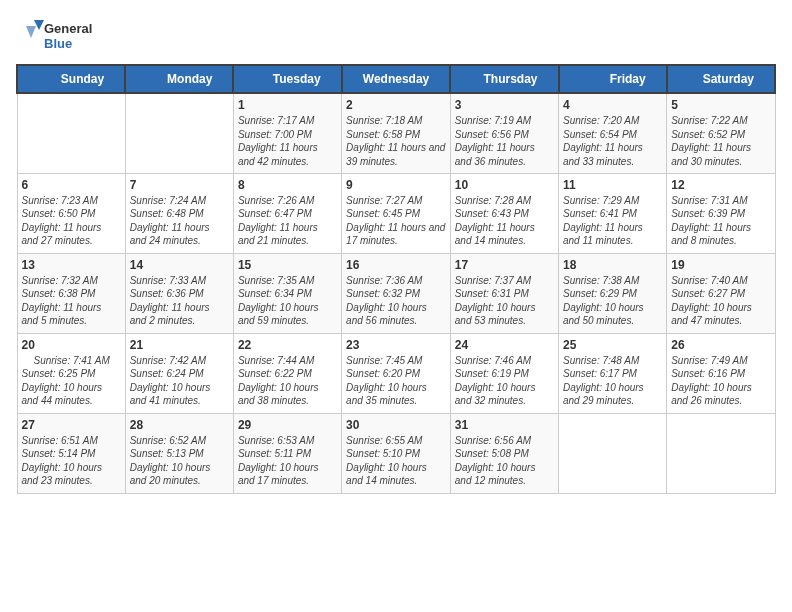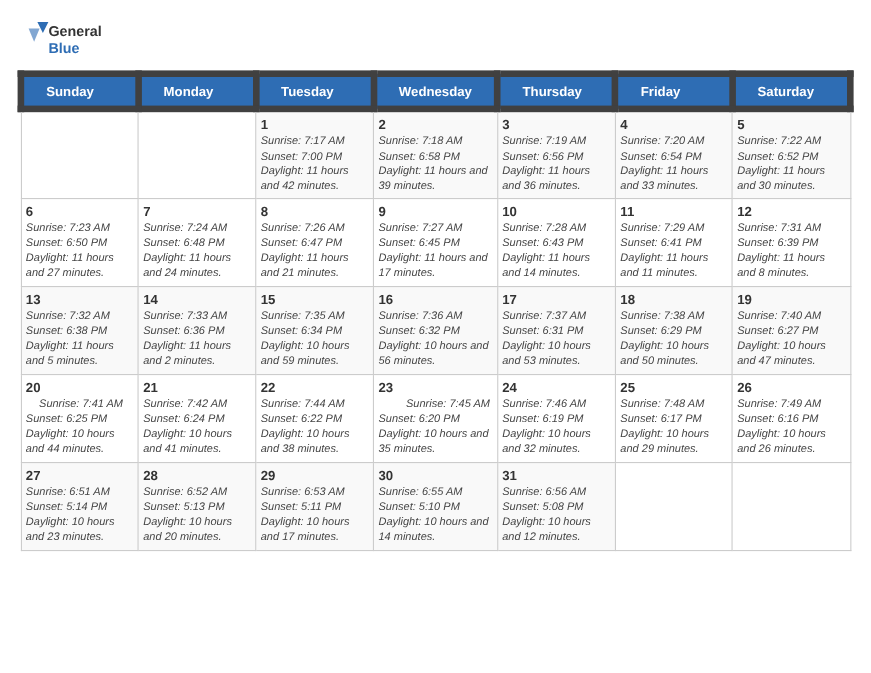--- a/index.html
+++ b/index.html
@@ -39,22 +39,22 @@
       width: 100%;
       border-collapse: collapse;
       font-size: 11px;
     }
     thead tr th {
       background: #2e6db4;
       color: #fff;
       font-size: 12px;
       font-weight: bold;
       padding: 6px 20px;
-      text-align: left;
-      border: 6px solid #404040;
+      text-align: right;
+      border: 2px solid #404040;
     }
     tbody tr td {
       border: 1px solid #ccc;
       vertical-align: top;
       padding: 4px 4px;
       width: 108px;
       height: 80px;
       background: #fff;
     }
     tbody tr:nth-child(odd) td {
@@ -179,21 +179,21 @@
       <tr>
         <td><span class="day-num">20</span><span class="day-detail" style="white-space: pre-line; margin-left: 12px;">Sunrise: 7:41 AM
 Sunset: 6:25 PM
 Daylight: 10 hours and 44 minutes.</span></td>
         <td><span class="day-num">21</span><span class="day-detail" style="white-space: pre-line;">Sunrise: 7:42 AM
 Sunset: 6:24 PM
 Daylight: 10 hours and 41 minutes.</span></td>
         <td><span class="day-num">22</span><span class="day-detail" style="white-space: pre-line;">Sunrise: 7:44 AM
 Sunset: 6:22 PM
 Daylight: 10 hours and 38 minutes.</span></td>
-        <td><span class="day-num">23</span><span class="day-detail" style="white-space: pre-line; margin-left: 25px;">Sunrise: 7:45 AM
+        <td><span class="day-num">23</span><span class="day-detail" style="white-space: pre-line;">Sunrise: 7:45 AM
 Sunset: 6:20 PM
 Daylight: 10 hours and 35 minutes.</span></td>
         <td><span class="day-num">24</span><span class="day-detail" style="white-space: pre-line;">Sunrise: 7:46 AM
 Sunset: 6:19 PM
 Daylight: 10 hours and 32 minutes.</span></td>
         <td><span class="day-num">25</span><span class="day-detail" style="white-space: pre-line;">Sunrise: 7:48 AM
 Sunset: 6:17 PM
 Daylight: 10 hours and 29 minutes.</span></td>
         <td><span class="day-num">26</span><span class="day-detail" style="white-space: pre-line;">Sunrise: 7:49 AM
 Sunset: 6:16 PM

